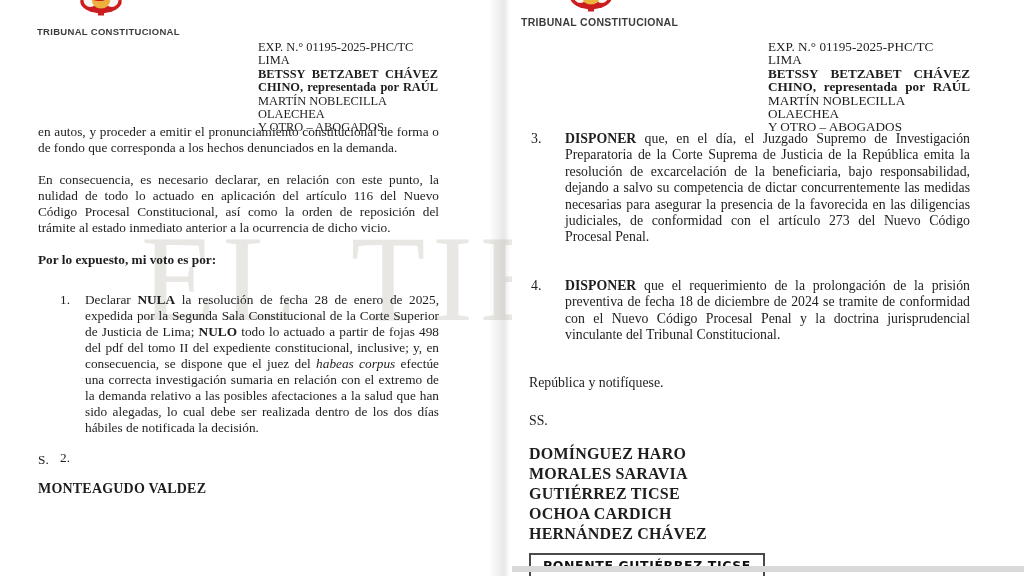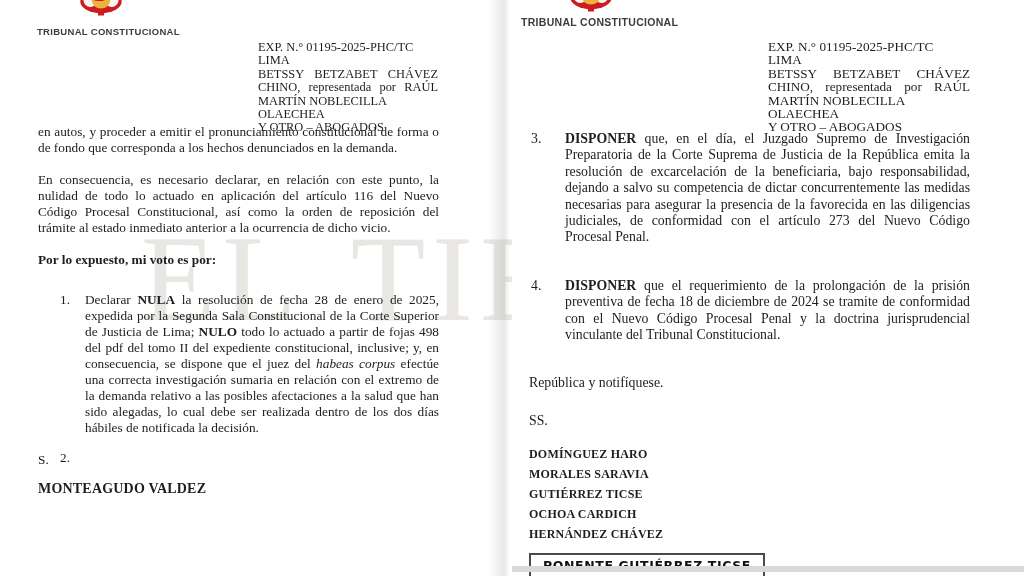--- a/index.html
+++ b/index.html
@@ -22,39 +22,39 @@
   .logo-left svg{margin-top:-13px;}
   .logo-right svg{margin-top:-17px;}
   .tribunal{position:absolute;font-family:"Liberation Sans",sans-serif;font-weight:bold;
             color:#3c3c3c;letter-spacing:0.3px;white-space:nowrap;}
   .trib-left{left:37px;top:26px;font-size:9.5px;}
   .trib-right{left:9px;top:16px;font-size:10.5px;}
   .exp{position:absolute;line-height:13.4px;z-index:2;}
   .exp-left{left:258px;top:41px;width:180px;font-size:12.4px;}
   .exp-right{left:256px;top:40px;width:202px;font-size:13.2px;}
   .exp div{text-align:left;}
-  .exp div.jl{text-align:justify;text-align-last:justify;}
+  .exp div.jl{text-align:justify;text-align-last:justify;font-weight:bold;}
   .bodycol{position:absolute;z-index:2;}
   .body-left{left:38px;top:124px;width:401px;font-size:13.3px;line-height:15.9px;}
   .body-right{left:17px;top:131px;width:441px;font-size:13.8px;line-height:16.4px;}
   .para{text-align:justify;margin:0 0 16px 0;}
   .para-last{margin-bottom:24px;font-weight:bold;}
   .li{position:relative;margin:0 0 14px 0;}
   .body-left .li{padding-left:47px;}
   .body-right .li{padding-left:36px;margin-bottom:32px;}
   .li .num{position:absolute;left:22px;top:0;}
   .body-right .li .num{left:2px;}
   .li .txt{display:block;text-align:justify;}
   .b{font-weight:bold;}
   .i{font-style:italic;}
   .s-label{margin:16px 0 14px 0;}
   .sig{font-weight:bold;font-size:14px;letter-spacing:0.2px;}
   .pub{margin:0 0 21px 0;}
   .ss{margin:0 0 15px 0;}
-  .names{font-weight:bold;font-size:12px;line-height:20px;letter-spacing:0.2px;margin:0 0 9px 0;}
+  .names{font-weight:bold;font-size:16px;line-height:20px;letter-spacing:0.2px;margin:0 0 9px 0;}
   .ponente-box{display:inline-block;border:2px solid #4a4a4a;background:#ffffff;
                padding:3px 12px 4px 12px;font-family:"DejaVu Sans",sans-serif;
                font-weight:bold;font-size:12.5px;letter-spacing:0.6px;color:#111;}
   .bottom-band{position:absolute;left:0;top:566px;width:512px;height:6px;background:#d9d9d9;z-index:4;}
 </style>
 </head>
 <body>
 
 <div class="composite">
 

